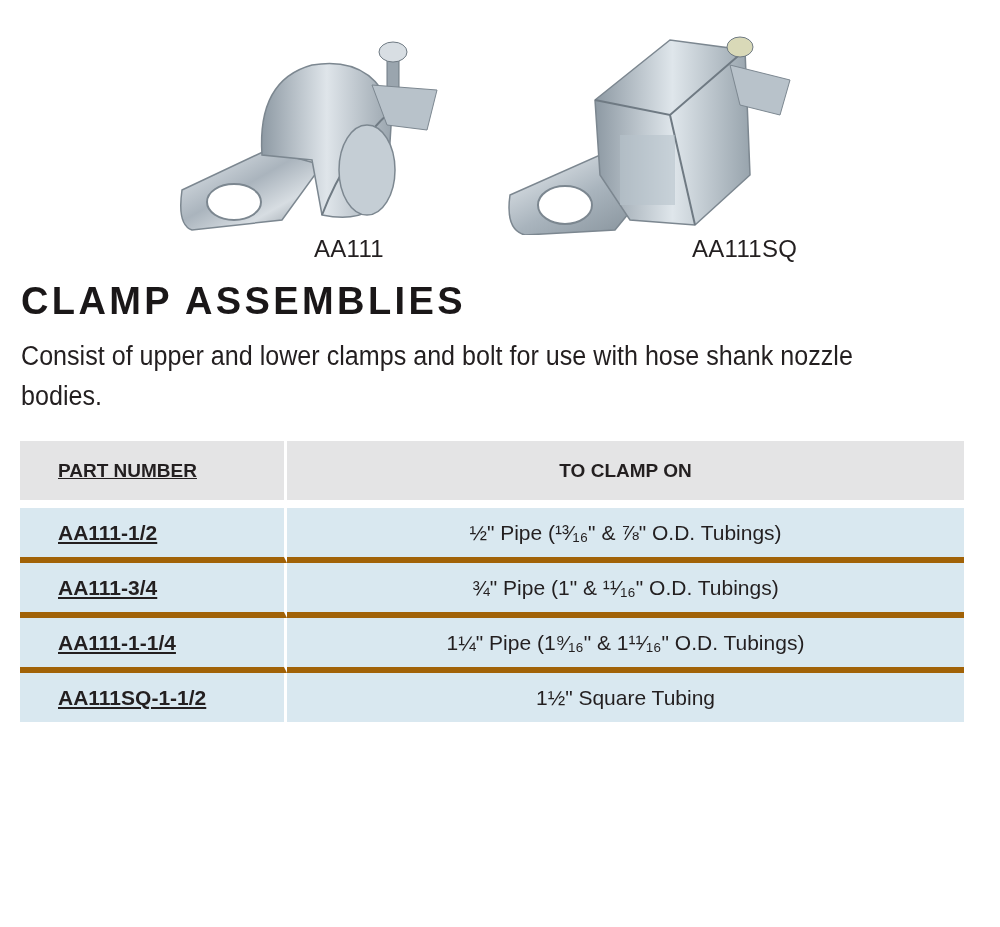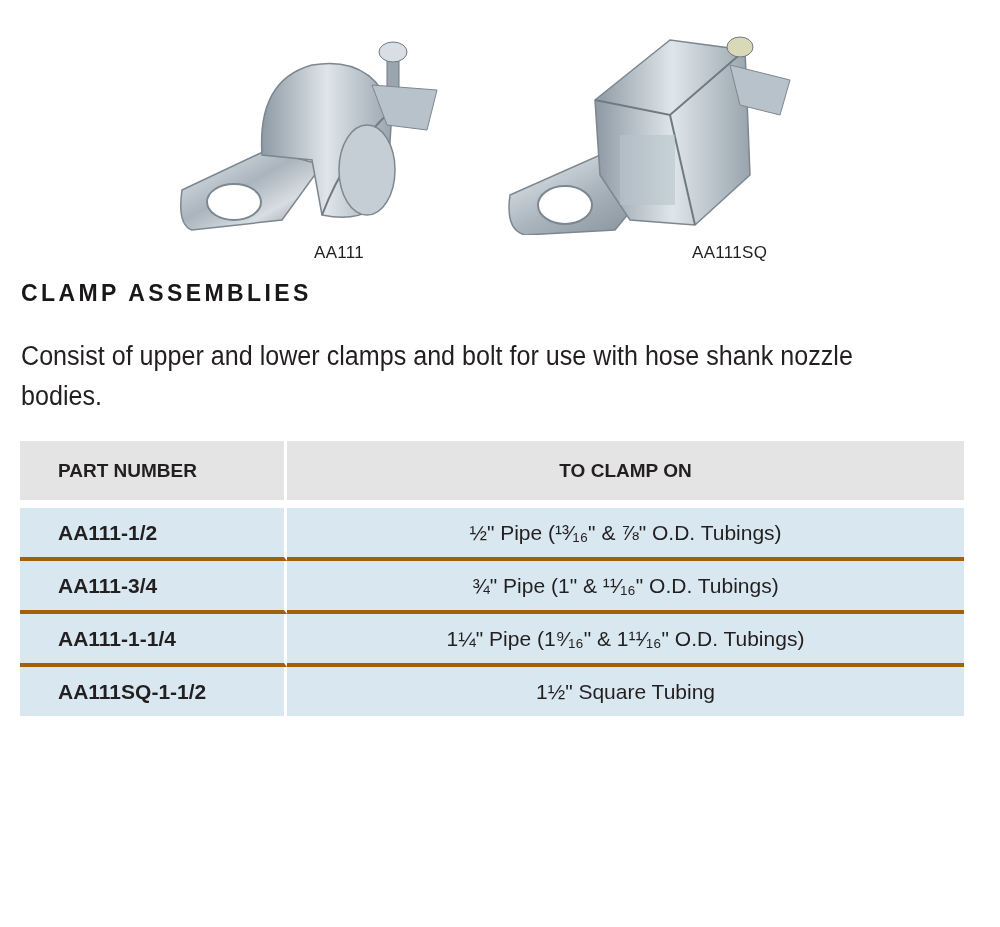--- a/index.html
+++ b/index.html
@@ -1,33 +1,33 @@
 <!DOCTYPE html>
 <html><head>
 <meta charset="utf-8">
 <style>
   html, body { margin:0; padding:0; background:#ffffff; }
   body { width:1000px; height:927px; position:relative; overflow:hidden;
          font-family:"Liberation Sans", sans-serif; color:#231f20; }
   .product { position:absolute; }
   .product svg { display:block; }
-  .caption { position:absolute; font-size:17px; color:#231f20; letter-spacing:0.3px;margin-top:8px; }
-  .title { position:absolute; left:21px; top:280px; font-size:23px; font-weight:bold;
+  .caption { position:absolute; font-size:24px; color:#231f20; letter-spacing:0.3px; }
+  .title { position:absolute; left:21px; top:280px; font-size:38px; font-weight:bold;
            letter-spacing:3.4px; color:#1a1718; }
   .desc { position:absolute; left:21px; top:336px; width:900px; font-size:27px; line-height:40px;
           color:#231f20; transform:scaleX(0.93); transform-origin:left top; }
   table.spec { position:absolute; left:20px; top:441px; width:944px; border-collapse:separate;
                border-spacing:0; }
   table.spec th, table.spec td { padding:0; }
   table.spec thead th { background:#e4e4e5; height:59px; font-size:19px; font-weight:bold;
                         color:#231f20; border-bottom:8px solid #ffffff; }
-  table.spec tbody td { background:#d9e8f0; height:49px; border-bottom:4px solid #a16207;
+  table.spec tbody td { background:#d9e8f0; height:49px; border-bottom:6px solid #a16207;
                         font-size:21px; }
   table.spec tbody tr:last-child td { border-bottom:none; }
-  .c1 { width:226px; text-align:left; padding-left:38px !important; border-right:3px solid #ffffff; }
+  .c1 { width:226px; text-align:left; padding-left:38px !important; border-right:3px solid #ffffff;text-decoration:underline; }
   .c2 { text-align:center; }
   th.c1 { text-align:left; }
   td.c1 { font-weight:bold; font-size:19px; }
 </style>
 </head>
 <body>
 
 <div class="product" style="left:172px; top:30px;">
   <svg width="280" height="205" viewBox="0 0 280 205">
     <defs>

